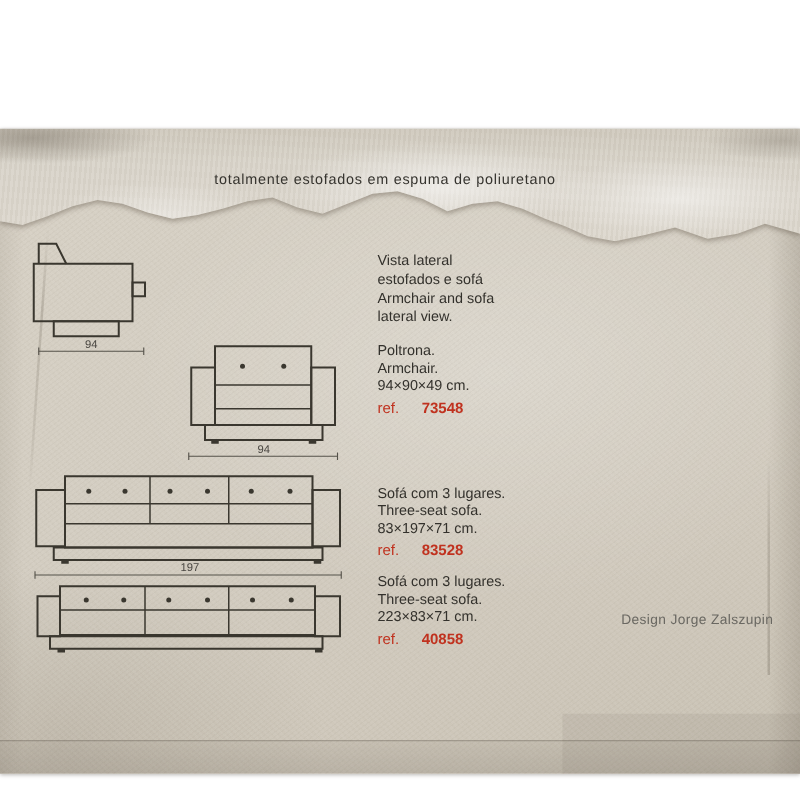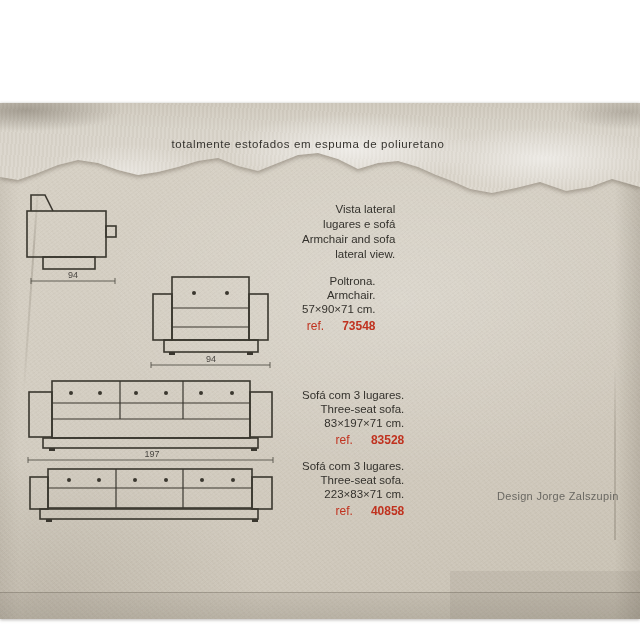--- a/index.html
+++ b/index.html
@@ -43,21 +43,21 @@
     background:linear-gradient(to bottom, transparent, rgba(100,92,78,0.22) 40%, rgba(100,92,78,0.28));}
   .bottom-band{position:absolute;left:0;bottom:0;width:640px;height:26px;
     background:linear-gradient(to bottom, rgba(112,104,92,0.10), rgba(112,104,92,0.22));
     border-top:1px solid rgba(98,90,78,0.28);}
   .credit-shade{position:absolute;right:0;bottom:0;width:190px;height:48px;background:rgba(104,100,92,0.10);}
 
   .hdr{position:absolute;left:0;width:616px;text-align:center;color:#35332e;}
   .hdr-pt{top:35px;font-size:11.5px;letter-spacing:0.6px;}
   .hdr-en{top:59px;font-size:11.5px;font-style:italic;letter-spacing:0.6px;}
 
-  .tblock{position:absolute;left:302px;color:#33312c;font-size:11.5px;line-height:14px;text-align:right;}
+  .tblock{position:absolute;left:302px;color:#33312c;font-size:11.5px;line-height:14px;}
   .tblock .ln{white-space:nowrap;}
   .tblock .it{}
   .tblock.b1{line-height:15px;}
   .ref-line{margin-top:3px;font-size:12px;color:#c0321f;white-space:nowrap;}
   .ref-line .num{font-weight:bold;margin-left:18px;}
 
   svg.draw{position:absolute;overflow:visible;}
   svg.draw .o{fill:none;stroke:#3a372f;stroke-width:1.6;}
   svg.draw .i{fill:none;stroke:#3a372f;stroke-width:1.2;}
   svg.draw .d{stroke:#55524a;stroke-width:0.9;}
@@ -91,21 +91,21 @@
     <g>
       <line class="d" x1="11" y1="93" x2="95" y2="93"></line>
       <line class="d" x1="11" y1="90" x2="11" y2="96"></line>
       <line class="d" x1="95" y1="90" x2="95" y2="96"></line>
       <text x="53" y="90" text-anchor="middle">94</text>
     </g>
   </svg>
 
   <div class="tblock b1" style="top:99px;">
     <div class="ln">Vista lateral</div>
-    <div class="ln">lugares e sofá</div>
+    <div class="ln">estofados e sofá</div>
     <div class="ln it">Armchair and sofa</div>
     <div class="ln it">lateral view.</div>
   </div>
 
   <svg class="draw" style="left:150px;top:169px;" width="125" height="98" viewBox="0 0 125 98">
     <g>
       <rect class="o" x="22" y="5" width="77" height="63"></rect>
       <circle class="f" cx="44" cy="21" r="2"></circle>
       <circle class="f" cx="77" cy="21" r="2"></circle>
       <line class="i" x1="22" y1="36" x2="99" y2="36"></line>
@@ -120,21 +120,21 @@
       <line class="d" x1="1" y1="93" x2="120" y2="93"></line>
       <line class="d" x1="1" y1="90" x2="1" y2="96"></line>
       <line class="d" x1="120" y1="90" x2="120" y2="96"></line>
       <text x="61" y="90" text-anchor="middle">94</text>
     </g>
   </svg>
 
   <div class="tblock" style="top:171px;">
     <div class="ln">Poltrona.</div>
     <div class="ln">Armchair.</div>
-    <div class="ln">57×90×71 cm.</div>
+    <div class="ln">94×90×49 cm.</div>
     <div class="ref-line"><span>ref.</span><span class="num">73548</span></div>
   </div>
 
   <svg class="draw" style="left:25px;top:272px;" width="255" height="90" viewBox="0 0 255 90">
     <g>
       <rect class="o" x="27" y="6" width="198" height="57"></rect>
       <line class="i" x1="27" y1="28" x2="225" y2="28"></line>
       <line class="i" x1="27" y1="44" x2="225" y2="44"></line>
       <line class="i" x1="95" y1="6" x2="95" y2="44"></line>
       <line class="i" x1="158" y1="6" x2="158" y2="44"></line>

